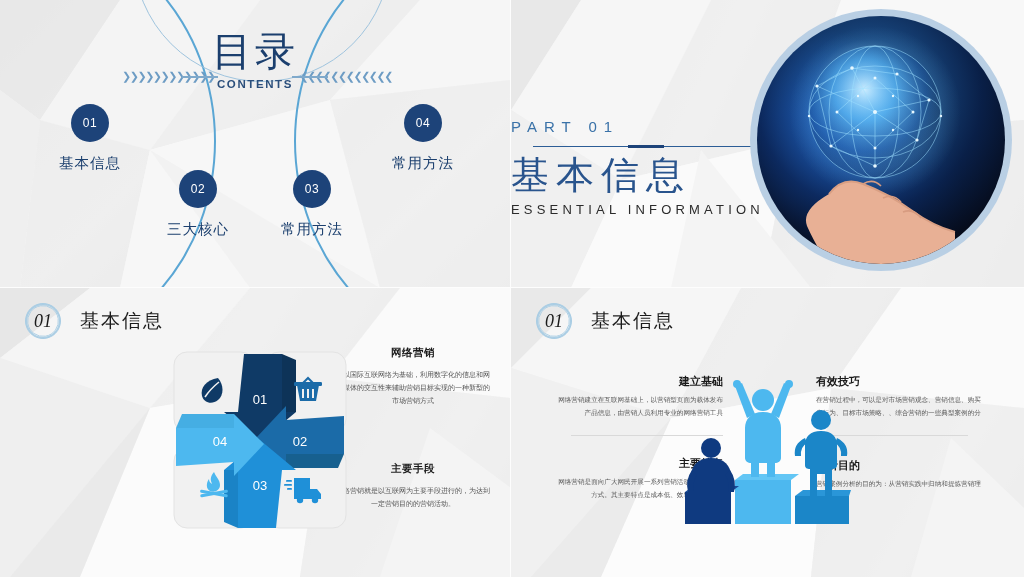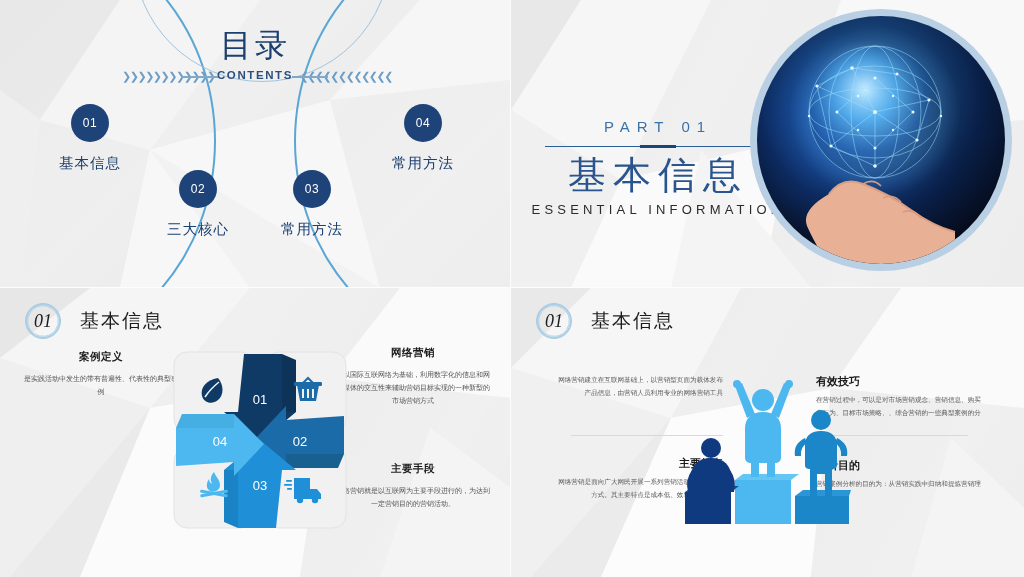--- a/index.html
+++ b/index.html
@@ -43,22 +43,22 @@
   .arcL { left: -176px; border-color: #5aa6d4; clip-path: inset(0 0 0 44%); }
   .arcR { right: -176px; border-color: #5aa6d4; clip-path: inset(0 44% 0 0); }
   .arcMid {
     position: absolute; left: 133px; top: -176px;
     width: 258px; height: 258px; border-radius: 50%;
     border: 1.4px solid #9fc4de;
     clip-path: inset(50% 0 0 0);
   }
   .toc-head { position: absolute; left: 0; right: 0; top: 30px; text-align: center; }
   .toc-title {
-    font-family: Liberation Mono, monospace;
-    font-size: 32px; color: #1b3f6e; letter-spacing: 3px; line-height: 1.1;
+    font-family: Liberation Serif, serif;
+    font-size: 40px; color: #1b3f6e; letter-spacing: 3px; line-height: 1.1;
   }
   .toc-sub { font-size: 11.5px; color: #2b4f7c; letter-spacing: 1.6px; margin-top: 4px; font-weight: bold; }
   .chev { position: absolute; top: 70px; font-size: 11px; color: #6d9cc4; letter-spacing: -1.5px; }
   .chev.l { left: 122px; }
   .chev.r { right: 118px; }
   .dash { position: absolute; top: 76px; height: 1.5px; background: #7fa9cb; width: 36px; }
   .dash.l { left: 182px; }
   .dash.r { right: 182px; }
 
   .toc-item { position: absolute; text-align: center; }
@@ -67,21 +67,21 @@
     background: #1d4379; color: #fff; font-size: 12px;
     display: flex; align-items: center; justify-content: center;
     margin: 0 auto; letter-spacing: .5px;
   }
   .toc-label { margin-top: 12px; font-size: 14.5px; color: #1b3f6e; letter-spacing: 1px; white-space: nowrap; }
 
   
   .s2-bg { width:100%; height:100%;
     background: linear-gradient(115deg,#e9e9e9 0%, #f4f4f4 18%, #fbfbfb 38%, #efefef 56%, #f8f8f8 72%, #e9e9e9 100%);
   }
-  .part-wrap { position: absolute; left: 12px; top: 118px; width: 270px; text-align: center; }
+  .part-wrap { position: absolute; left: 0; top: 118px; width: 270px; }
   .part-kicker { font-size: 15px; color: #3a72a8; letter-spacing: 7px; }
   .part-rule { position: relative; height: 9px; margin: 7px 0 2px; }
   .part-rule .ln { position:absolute; left: 22px; right: 18px; top: 4px; height: 1.2px; background: #2c5d96; }
   .part-rule .nub { position:absolute; left: 50%; transform: translateX(-50%); top: 2.5px; width: 36px; height: 3px; background: #1d4379; }
   .part-zh {
     font-family: "Liberation Serif","DejaVu Serif",serif;
     font-size: 38px; color: #29548d; letter-spacing: 7px; line-height: 1.18;
   }
   .part-en { font-size: 13px; color: #2b2b2b; letter-spacing: 4.2px; margin-top: 4px; }
 
@@ -280,24 +280,20 @@
       <div class="scribble">
         <span style="transform:rotate(0deg)"></span>
         <span style="transform:rotate(18deg) scale(.94)"></span>
         <span style="transform:rotate(36deg) scale(.88)"></span>
         <span style="transform:rotate(54deg) scale(.97)"></span>
         <div class="snum">01</div>
       </div>
       <div class="stitle">基本信息</div>
     </div>
 
-    <div class="tb" style="left:22px; top:62px;">
-      <div class="h">案例定义</div>
-      <div class="p">是实践活动中发生的带有普遍性、代表性的典型事例</div>
-    </div>
     <div class="tb" style="right:18px; top:58px;">
       <div class="h">网络营销</div>
       <div class="p">是以国际互联网络为基础，利用数字化的信息和网络媒体的交互性来辅助营销目标实现的一种新型的市场营销方式</div>
     </div>
     <div class="tb" style="right:18px; top:174px;">
       <div class="h">主要手段</div>
       <div class="p">网络营销就是以互联网为主要手段进行的，为达到一定营销目的的营销活动。</div>
     </div>
 
     <div style="position:absolute; left:172px; top:62px; width:176px; height:182px;">
@@ -380,20 +376,21 @@
         <span style="transform:rotate(0deg)"></span>
         <span style="transform:rotate(18deg) scale(.94)"></span>
         <span style="transform:rotate(36deg) scale(.88)"></span>
         <span style="transform:rotate(54deg) scale(.97)"></span>
         <div class="snum">01</div>
       </div>
       <div class="stitle">基本信息</div>
     </div>
 
     <div class="tb4 l" style="left:42px; top:86px;">
+      <div class="h">建立基础</div>
       <div class="p">网络营销建立在互联网基础上，以营销型页面为载体发布产品信息，由营销人员利用专业的网络营销工具</div>
     </div>
     <div class="rule4" style="left:60px; top:147px;"></div>
 
     <div class="tb4 l" style="left:42px; top:168px;">
       <div class="h">主要特点</div>
       <div class="p">网络营销是面向广大网民开展一系列营销活动的新型营销方式。其主要特点是成本低、效率高、效果好</div>
     </div>
 
     <div class="tb4 r" style="right:38px; top:86px;">

